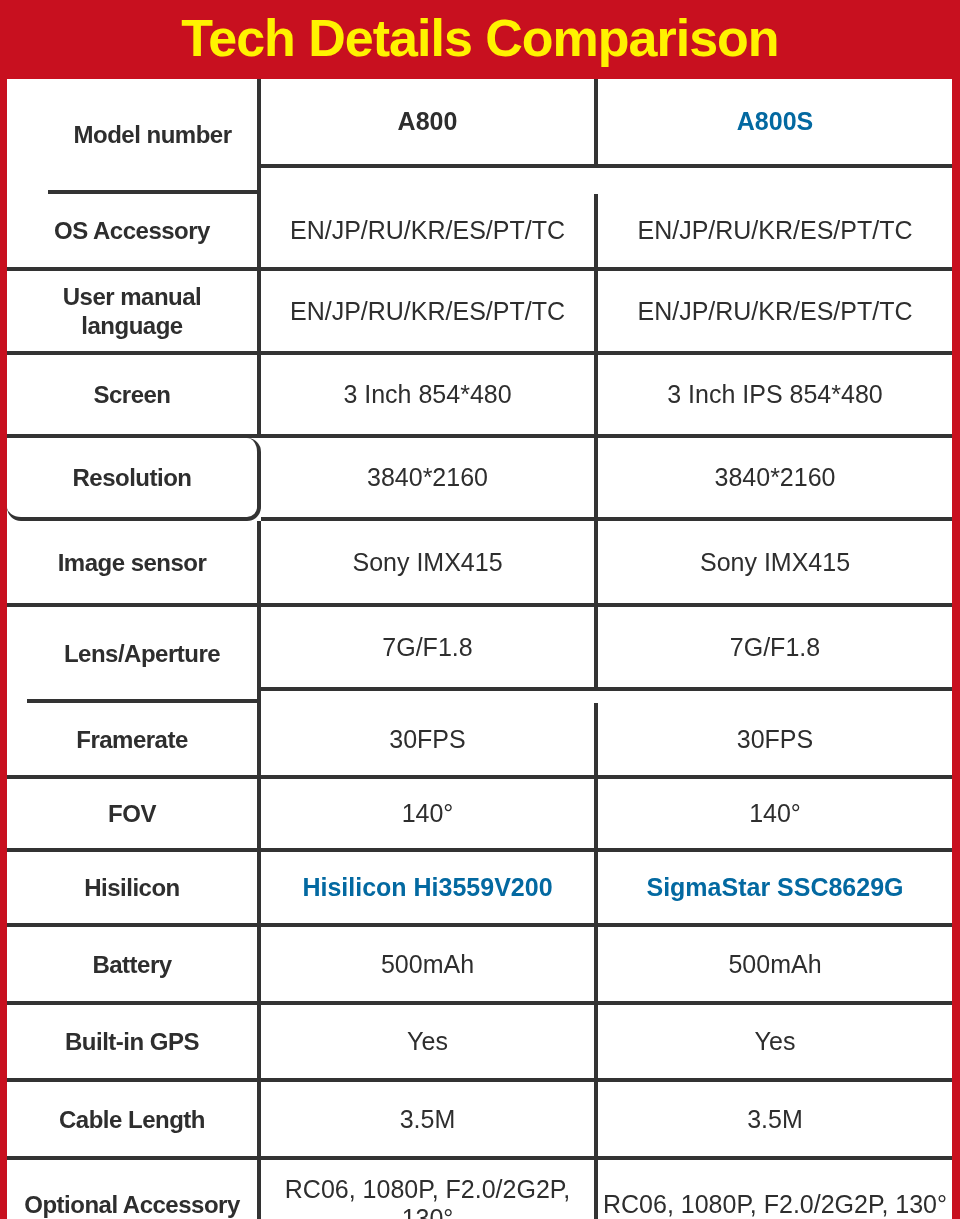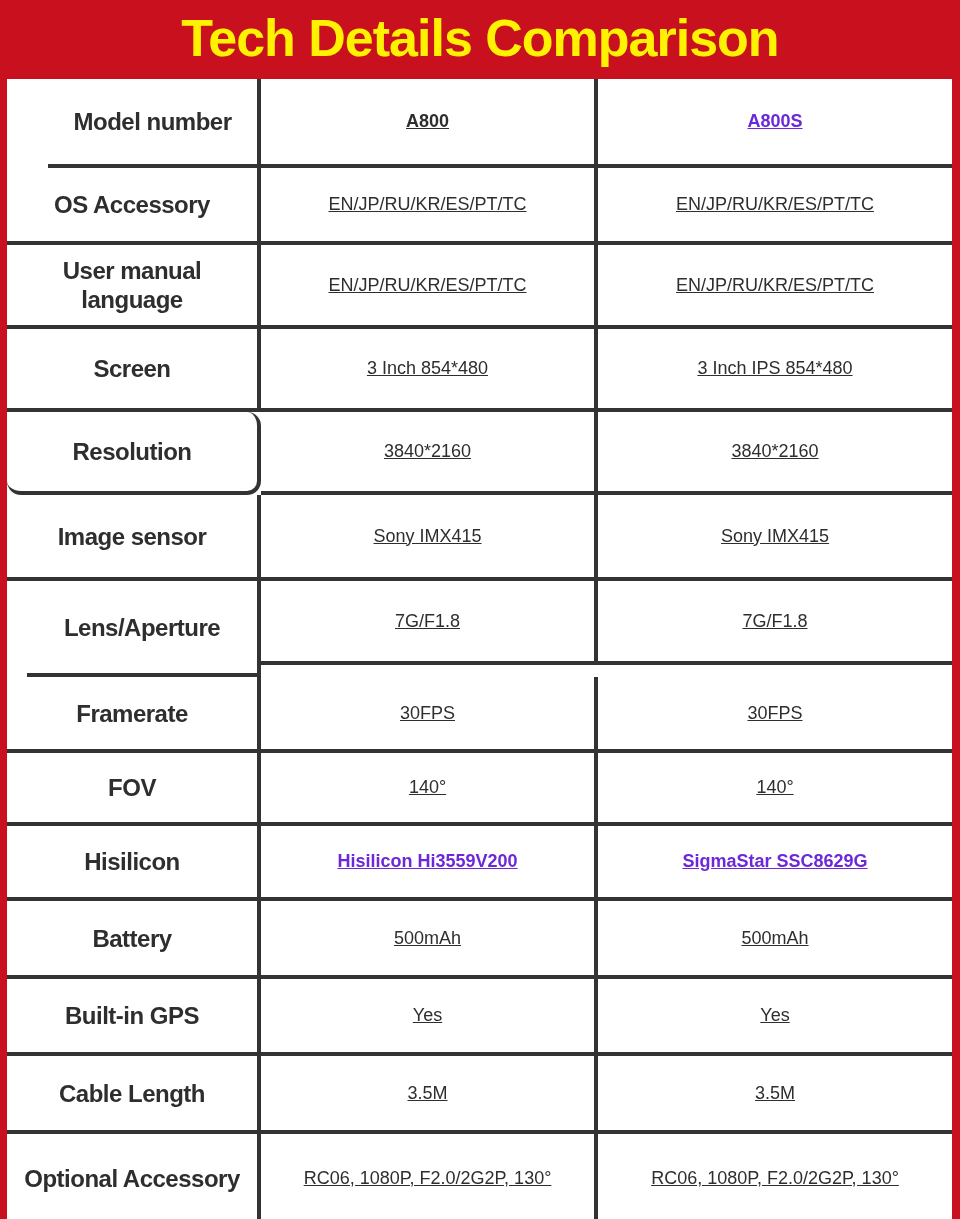--- a/index.html
+++ b/index.html
@@ -25,31 +25,31 @@
   }
   .cell {
     display: flex; align-items: center; justify-content: center;
     text-align: center; box-sizing: border-box;
     color: #2e2e2e;
     border-bottom: 4px solid #333333;
   }
   .cell.c0, .cell.c1 { border-right: 4px solid #333333; }
   .cell.last { border-bottom: none; }
   .label { font-weight: bold; font-size: 24px; line-height: 29px; letter-spacing: -0.5px; }
-  .val { font-size: 18px; text-decoration: underline; }
+  .val { font-size: 25px; }
   .val.bold { font-weight: bold; }
-  .red { color: #6d28d9; }
+  .red { color: #0369a1; }
 </style>
 </head>
 <body>
 
 <div class="title">Tech Details Comparison</div>
 
 <div class="table" id="spec-table">
-    <div class="cell c0 label" style="height: 89px; margin-left: 41px;">
+    <div class="cell c0 label" style="height: 115px; margin-left: 41px;">
       <span style="max-width: 180px; display: inline-block;">Model number</span>
     </div>
     <div class="cell c1 val bold" style="height: 89px;">
       <span>A800</span>
     </div>
     <div class="cell c2 val bold red" style="height: 89px;">
       <span>A800S</span>
     </div>
     <div class="cell c0 label" style="height: 77px;">
       <span style="max-width: 180px; display: inline-block;">OS Accessory</span>

